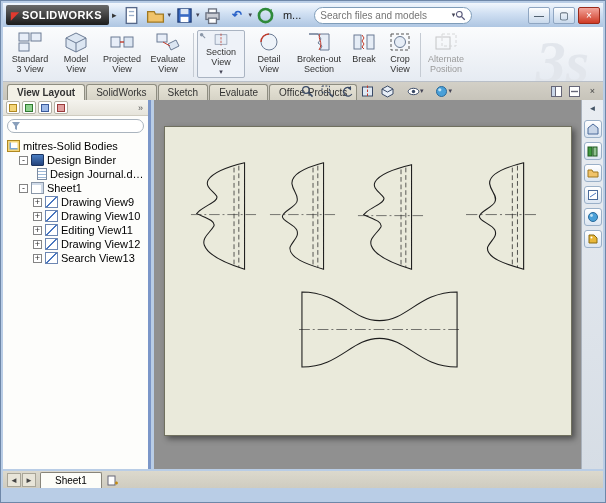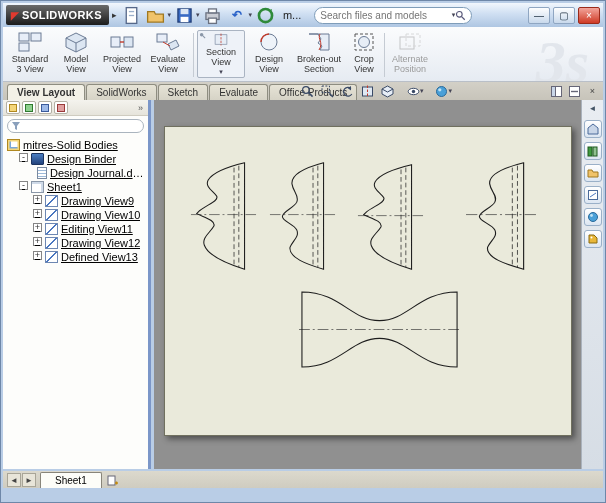--- a/index.html
+++ b/index.html
@@ -76,21 +76,21 @@
     background: linear-gradient(#f4f3ee, #e6e4db); border-bottom: 1px solid #cfccc0; }
   .ptab { width: 14px; height: 13px; border: 1px solid #b3b0a4; border-radius: 2px;
     display: flex; align-items: center; justify-content: center; background: #fff; }
   .ptab .sq { width: 8px; height: 8px; }
   .ptab-spacer { flex: 1; }
   .pchev { font-size: 9px; color: #555; padding: 0 2px; }
   .filter-row { margin: 3px 4px; height: 14px; border: 1px solid #aab4be; border-radius: 7px;
     background: #fff; display: flex; align-items: center; padding: 0 4px; }
   .funnel { width: 8px; height: 8px; }
   .tree { padding: 3px 0 0 2px; font-size: 11px; color: #000; }
-  .trow { height: 14px; display: flex; white-space: nowrap; overflow: hidden; text-decoration: underline; }
+  .trow { height: 14px; display: flex; align-items: center; white-space: nowrap; overflow: hidden; }
   .ebox { width: 9px; height: 9px; min-width: 9px; border: 1px solid #848484; background: #fff;
     font-size: 9px; line-height: 7px; text-align: center; color: #333; margin-right: 3px; }
   .esp { width: 12px; min-width: 12px; }
   .ti { width: 13px; height: 12px; min-width: 13px; margin-right: 3px; position: relative; }
   .tlabel { overflow: hidden; text-overflow: ellipsis; }
   
   .ic-drawing { background: #fff; border: 1px solid #b08820;
     box-shadow: inset 0 0 0 1.5px #f4d67a, inset 3px -3px 0 0 #7aa7d8; }
   .ic-binder { background: linear-gradient(#4a7ec2, #24437c); border: 1px solid #1c3460; border-radius: 1px; }
   .ic-doc { background: repeating-linear-gradient(#fff 0 2px, #9db9d8 2px 3px); border: 1px solid #7a8aa0; width: 10px; min-width: 10px; }
@@ -258,30 +258,39 @@
         <span>View</span>
         <span class="fly-caret">▾</span>
       </div>
     </div>
 
     <div class="rbtn">
       <svg viewBox="0 0 26 22">
           <circle cx="13" cy="11" r="8" fill="#eef3f9" stroke="#6b7b94"></circle>
           <path d="M13,3 A8,8 0 0 0 5,11" fill="none" stroke="#c23a2a" stroke-width="1.4"></path>
         </svg>
-      <span>Design</span>
+      <span>Detail</span>
       <span>View</span>
     </div>
     <div class="rbtn wide">
       <svg viewBox="0 0 26 22">
           <path d="M3,3 h20 v16 h-9 l2,-4 -4,-3 3,-4 -3,-5 z" fill="#e6edf6" stroke="#6b7b94"></path>
           <path d="M14,3 c-3,5 4,8 -1,16" fill="none" stroke="#c23a2a"></path>
         </svg>
       <span>Broken-out</span>
       <span>Section</span>
+    </div>
+    <div class="rbtn narrow">
+      <svg viewBox="0 0 26 22">
+          <rect x="3" y="4" width="7" height="14" fill="#e6edf6" stroke="#6b7b94"></rect>
+          <rect x="16" y="4" width="7" height="14" fill="#e6edf6" stroke="#6b7b94"></rect>
+          <path d="M11,4 l2,3 -2,3 2,3 -2,3 2,2" fill="none" stroke="#c23a2a"></path>
+        </svg>
+      <span>Break</span>
+      <span></span>
     </div>
     <div class="rbtn narrow">
       <svg viewBox="0 0 26 22">
           <rect x="4" y="3" width="18" height="16" fill="none" stroke="#555" stroke-dasharray="3,2"></rect>
           <circle cx="13" cy="11" r="5.5" fill="#e6edf6" stroke="#6b7b94"></circle>
         </svg>
       <span>Crop</span>
       <span>View</span>
     </div>
     <div class="rsep"></div>
@@ -430,21 +439,21 @@
           <span class="tlabel">Editing View11</span>
         </div>
         <div class="trow" style="padding-left:28px">
           <span class="ebox">+</span>
           <span class="ti ic-view"></span>
           <span class="tlabel">Drawing View12</span>
         </div>
         <div class="trow" style="padding-left:28px">
           <span class="ebox">+</span>
           <span class="ti ic-view"></span>
-          <span class="tlabel">Defined View13</span>
+          <span class="tlabel">Search View13</span>
         </div>
       </div>
     </div>
 
     <div class="canvas">
       <div class="sheet">
 
         <svg class="pview" style="left:25px;top:32px;width:67px;height:115px" viewBox="0 0 70 120" preserveAspectRatio="none">
           <line class="cl" x1="1" y1="58" x2="69" y2="58"></line>
           <path class="ol" d="M57,4 C40,8 24,14 19,22 C15,29 25,34 28,39 C30,44 17,48 10,54 L7,57 C15,61 27,64 25,70 C21,77 12,82 15,90 C19,101 41,110 57,115 Z"></path>

